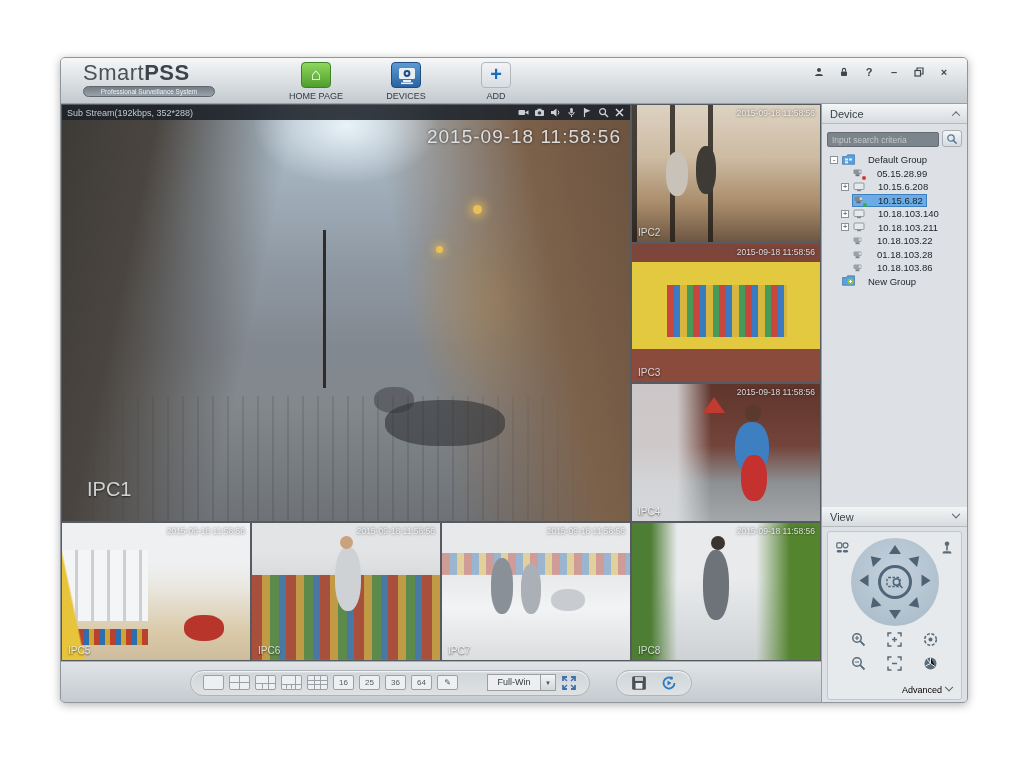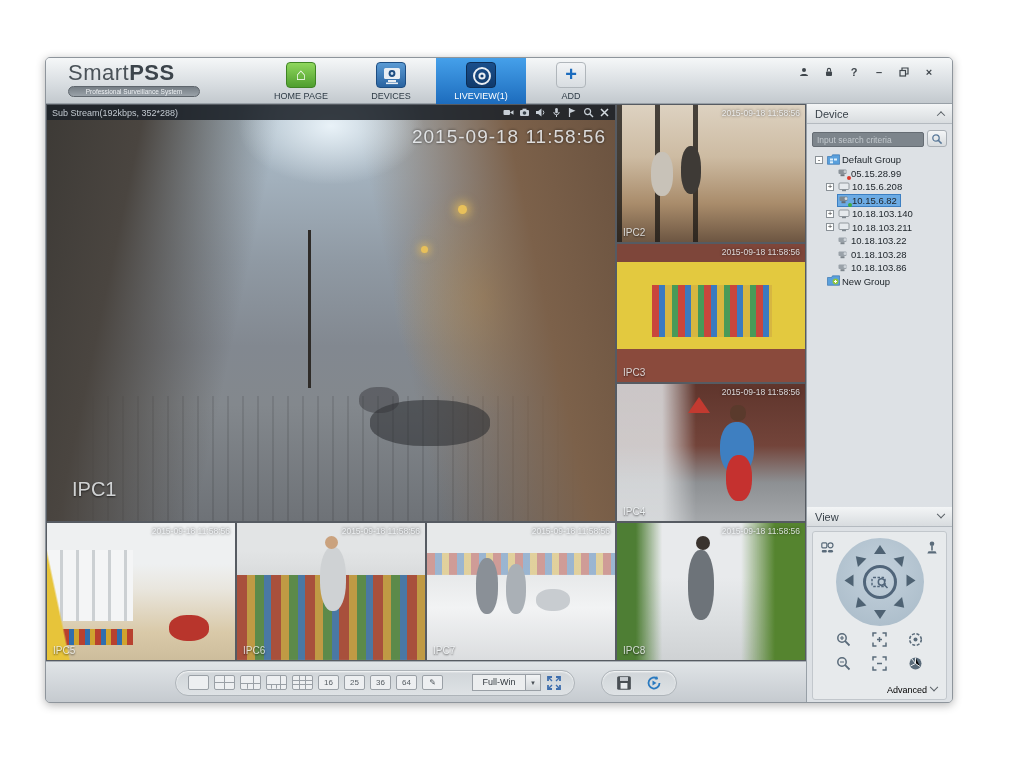--- a/index.html
+++ b/index.html
@@ -1,19 +1,19 @@
 <!DOCTYPE html>
 <html><head>
 <meta charset="utf-8">
 <style>
   * { margin:0; padding:0; box-sizing:border-box; }
   body { font-family:"Liberation Sans", sans-serif; background:#fff; }
   .page { position:relative; width:1024px; height:768px; background:#fff; overflow:hidden; }
 
-  .window { position:absolute; left:45px; top:57px; width:908px; height:646px;
+  .window { position:absolute; left:60px; top:57px; width:908px; height:646px;
     border:1px solid #8e959c; border-radius:5px; background:#c9ced3;
     box-shadow:0 2px 10px rgba(0,0,0,.3); overflow:hidden; }
 
   
   .titlebar { height:46px; background:linear-gradient(#f5f7f8,#d6dbdf 62%,#c3c9ce);
     border-bottom:1px solid #98a0a7; position:relative; }
   .logo { position:absolute; left:22px; top:3px; }
   .logo-title { font-size:22px; color:#4a5258; line-height:24px; letter-spacing:.5px; }
   .logo-title .bold { font-weight:bold; color:#3c444b; }
   .logo-pill { margin-top:1px; width:132px; height:11px; border-radius:6px;
@@ -155,21 +155,21 @@
   .tree { margin-top:6px; }
   .trow { display:flex; align-items:center; gap:3px; height:13.5px; font-size:9.5px;
     color:#20272d; cursor:pointer; white-space:nowrap; }
   .indent1 { padding-left:3px; } .indent2 { padding-left:14px; }
   .expander { width:8px; height:8px; flex:none; border:1px solid #8a9197; background:#fdfefe;
     font-size:8px; line-height:6px; text-align:center; color:#333; }
   .spacer { width:8px; flex:none; }
   .ticon { position:relative; flex:none; display:block; }
   .dot { position:absolute; right:-2px; bottom:-1px; width:4px; height:4px; border-radius:50%; }
   .dot-red { background:#d9382a; } .dot-green { background:#3fae3f; }
-  .row-core { display:flex; align-items:center; gap:2px; padding:0 3px 0 1px; height:13px; }
+  .row-core { display:flex; align-items:center; gap:13px; padding:0 3px 0 1px; height:13px; }
   .selected .row-core { background:#6cabe4; border:1px solid #3c7fc2; }
 
   
   .ptz-wrap { flex:none; height:176px; padding:4px 5px 3px 5px; }
   .ptz-panel { position:relative; height:100%; background:#e7eaec; border:1px solid #c2c7cc;
     border-radius:3px; }
   .ptz-top-l { position:absolute; left:8px; top:8px; cursor:pointer; }
   .ptz-top-r { position:absolute; right:8px; top:8px; cursor:pointer; }
   .ptz-pad { position:absolute; left:50%; top:6px; transform:translateX(-50%);
     width:88px; height:88px; border-radius:50%;
@@ -219,30 +219,20 @@
           <svg viewBox="0 0 30 26" width="30" height="26">
                 <rect x="7" y="5" width="16" height="11" rx="1.5" fill="#e9eef3"></rect>
                 <circle cx="15" cy="10.5" r="3.4" fill="#1d4d82"></circle>
                 <circle cx="15" cy="10.5" r="1.4" fill="#cfe0ef"></circle>
                 <rect x="11" y="17" width="8" height="2" fill="#e9eef3"></rect>
                 <rect x="9" y="19.5" width="12" height="1.6" fill="#e9eef3"></rect>
               </svg>
         </div>
         <div class="tab-label">DEVICES</div>
       </div>
-      <div class="tab active">
-        <div class="tab-icon ti-live">
-          <svg viewBox="0 0 30 26" width="30" height="26">
-                <circle cx="15" cy="13" r="8" fill="none" stroke="#e9eef3" stroke-width="2"></circle>
-                <circle cx="15" cy="13" r="3.6" fill="#e9eef3"></circle>
-                <circle cx="15" cy="13" r="1.6" fill="#103a6b"></circle>
-              </svg>
-        </div>
-        <div class="tab-label">LIVEVIEW(1)</div>
-      </div>
       <div class="tab">
         <div class="tab-icon ti-add"><span>+</span></div>
         <div class="tab-label">ADD</div>
       </div>
     </div>
 
     <div class="win-controls">
       <span class="wc">
         <svg viewBox="0 0 10 10" width="10" height="10">
               <circle cx="5" cy="3" r="2" fill="#3f464c"></circle>

